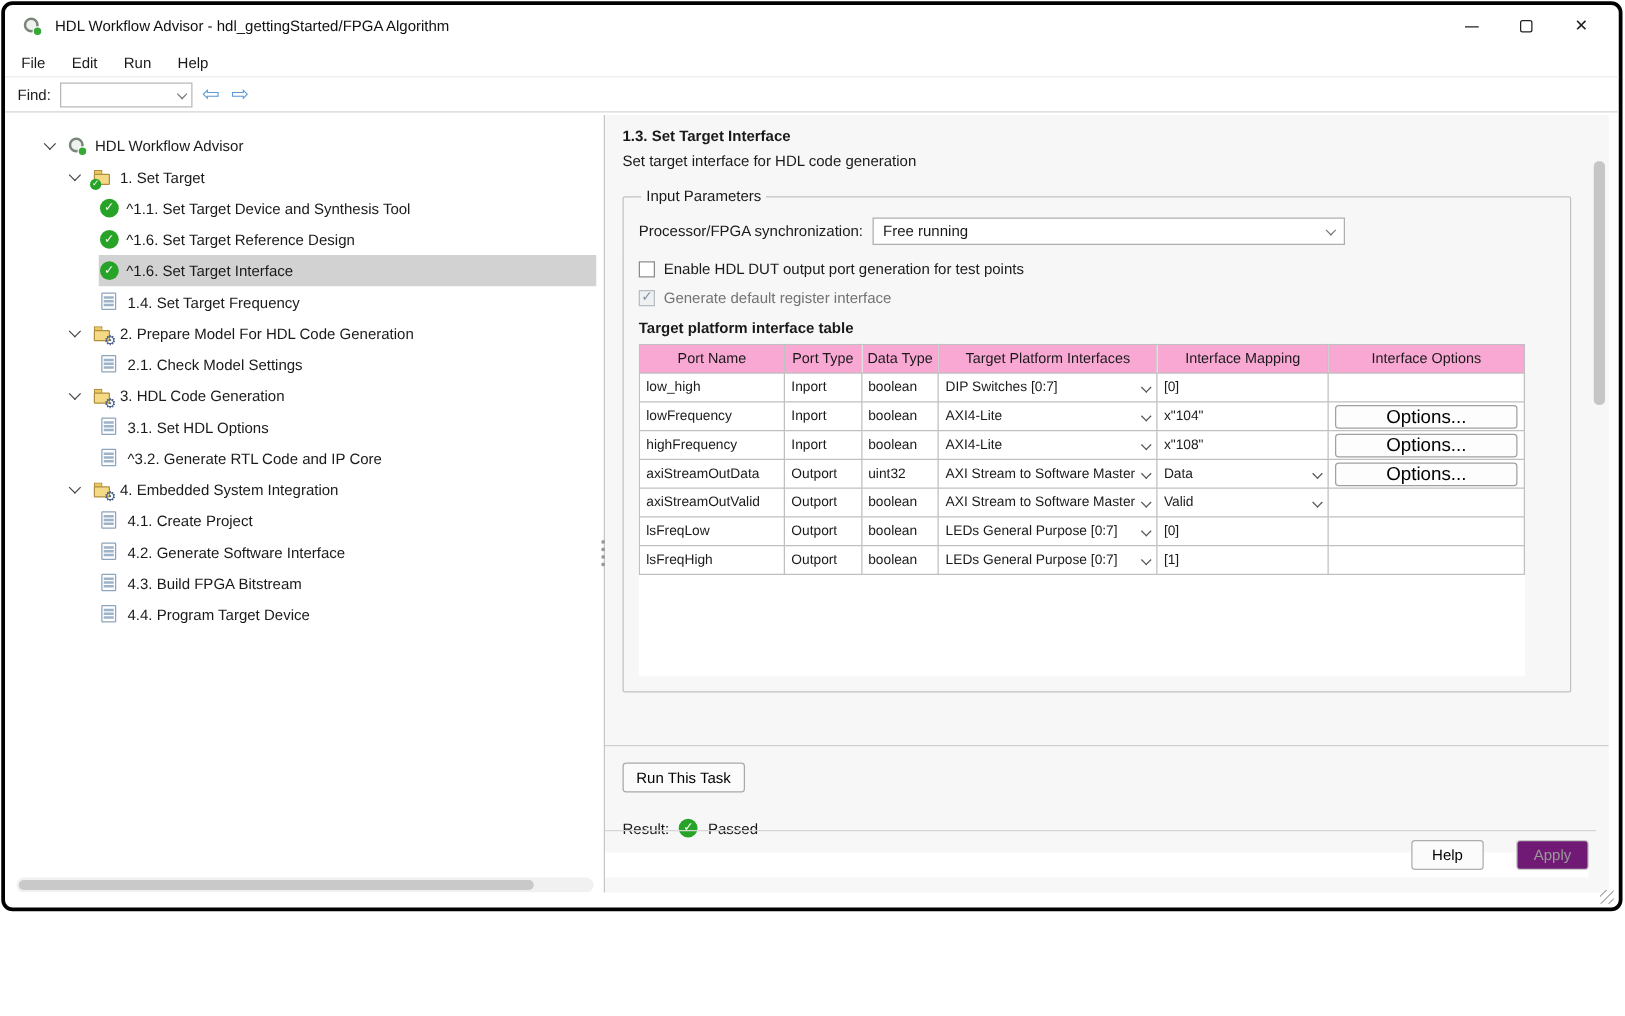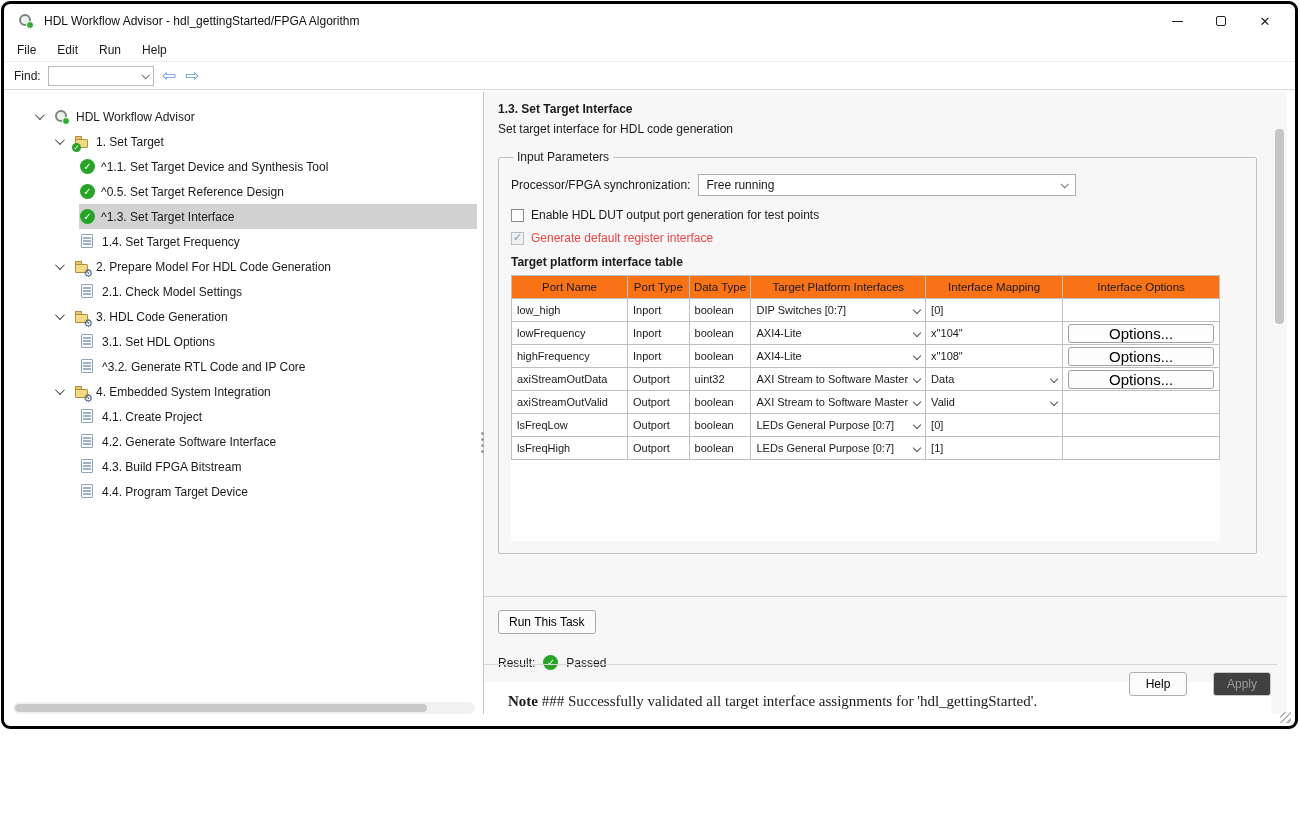--- a/index.html
+++ b/index.html
@@ -98,27 +98,27 @@
   .sync-label { margin-right:8px; }
   .combo { width:378px; height:22px; background:#fff; border:1px solid #aeaeae;
     display:flex; align-items:center; padding:0 8px 0 7px;gap:24px; }
   .combo-text { flex:1; white-space:nowrap; overflow:hidden; }
 
   .cb-row { display:flex; align-items:center; gap:7px; margin-bottom:9px; }
   .checkbox { width:13px; height:13px; border:1px solid #8b8b8b; background:#fff; flex:none; position:relative; }
   .checkbox.checked::after { content:"✓"; position:absolute; left:1px; top:-2px; font-size:11px; font-weight:bold; }
   .checkbox.disabled { background:#eef0f2; border-color:#b9bcc0; }
   .checkbox.disabled::after { color:#7f94a8; }
-  .cb-label.disabled { color:#ef4444; }
+  .cb-label.disabled { color:#737373; }
 
   .table-label { margin:10px 0 6px 0;font-weight:bold; }
   .table-viewport { background:#fff; width:709px; height:266px; overflow:hidden; }
   table.iface { border-collapse:collapse; font-size:11px; table-layout:fixed; }
   .iface th { border:1px solid #c0c0c0; height:23px; font-weight:normal; 
-    padding:0 4px; background:#f97316; font-size:11.5px; white-space:nowrap; overflow:hidden; }
+    padding:0 4px; background:#f9a8d4; font-size:11.5px; white-space:nowrap; overflow:hidden; }
   .iface td { border:1px solid #c0c0c0; height:23px; padding:0 5px; white-space:nowrap; overflow:hidden; }
   td.c-select { position:relative; padding-right:17px; }
   .sel-chev { position:absolute; right:5px; top:8px; width:6px; height:6px;
     border-right:1.3px solid #555; border-bottom:1.3px solid #555; transform:rotate(45deg); }
   .options-btn { width:100%; height:19px; border:1px solid #a0a0a0; border-radius:3px;
     background:#fdfdfd; font-size:15px; font-family:inherit; }
 
   .task-divider { height:1px; background:#d0d0d0; margin:42px -22px 0 -14px; }
   .run-btn { margin-top:13px; height:24px; padding:0 10px; border:1px solid #a8a8a8; border-radius:3px;
     background:#fbfbfb; font-size:12px; font-family:inherit; }
@@ -131,21 +131,21 @@
     font-family:"Liberation Serif","DejaVu Serif",serif; font-size:15px; color:#1a1a1a; }
   .note-line { line-height:18px; margin-bottom:12px; }
   .note-line:last-child { margin-bottom:0; }
   .note-prefix { font-weight:bold; }
   .passed-prefix { color:var(--success,#27a327); }
 
   .bottom-divider { position:absolute; left:0; right:10px; bottom:49px; height:1px; background:#d6d6d6; }
   .bottom-buttons { position:absolute; right:16px; bottom:18px; display:flex; gap:26px; }
   .btn { min-width:58px; height:24px; border:1px solid #adadad; border-radius:3px; background:#fbfbfb;
     font-size:12px; font-family:inherit; padding:0 12px; }
-  .btn.disabled { color:#9a9a9a; background:#404040; border-color:#c9c9c9; }
+  .btn.disabled { color:#9a9a9a; background:#701a75; border-color:#c9c9c9; }
 
   .v-scrollbar { position:absolute; right:3px; top:37px; width:9px; height:195px;
     background:#c6c6c6; border-radius:4px; }
 
   .resize-grip { position:absolute; right:4px; bottom:3px; width:11px; height:11px;
     background:repeating-linear-gradient(135deg, transparent 0 3px, #b5b5b5 3px 4.5px); }
 </style>
 </head>
 <body>
 
@@ -217,27 +217,27 @@
           </div>
           <div class="tree-row d2">
             <span class="row-body">
               <span class="icon check-icon"></span>
               <span class="tree-label">^1.1. Set Target Device and Synthesis Tool</span>
             </span>
           </div>
           <div class="tree-row d2">
             <span class="row-body">
               <span class="icon check-icon"></span>
-              <span class="tree-label">^0.5. Set Target Reference Design</span>
+              <span class="tree-label">^1.6. Set Target Reference Design</span>
             </span>
           </div>
           <div class="tree-row d2 selected">
             <span class="row-body">
               <span class="icon check-icon"></span>
-              <span class="tree-label">^1.3. Set Target Interface</span>
+              <span class="tree-label">^1.6. Set Target Interface</span>
             </span>
           </div>
           <div class="tree-row d2">
             <span class="row-body">
               <span class="icon task-icon">
                 <i class="pg"></i>
                 <i class="ln ln1"></i>
                 <i class="ln ln2"></i>
                 <i class="ln ln3"></i>
               </span>
@@ -488,24 +488,20 @@
 
       <button class="run-btn">Run This Task</button>
 
       <div class="result-row">
         <span>Result:</span>
         <span class="result-check"></span>
         <span>Passed</span>
       </div>
 
       <div class="note-box">
-        <div class="note-line">
-          <span class="note-prefix">Note</span>
-          <span>### Successfully validated all target interface assignments for 'hdl_gettingStarted'.</span>
-        </div>
       </div>
 
       <div class="bottom-divider"></div>
       <div class="bottom-buttons">
         <button class="btn">Help</button>
         <button class="btn disabled">Apply</button>
       </div>
 
       <div class="v-scrollbar"></div>
     </div>

